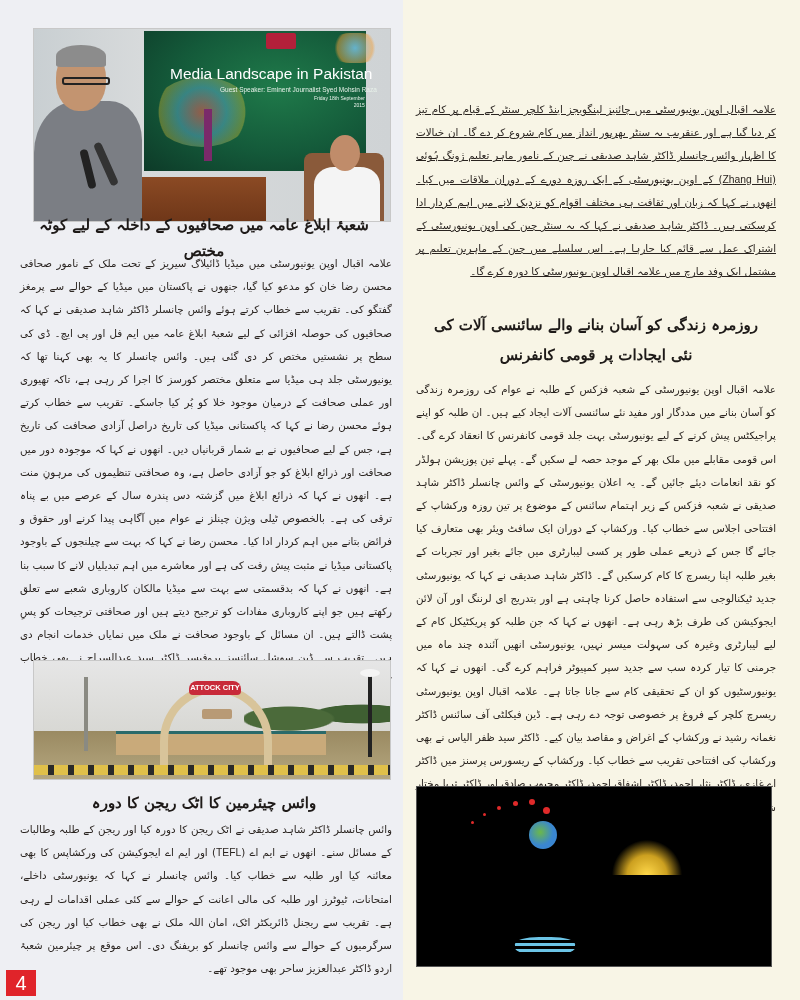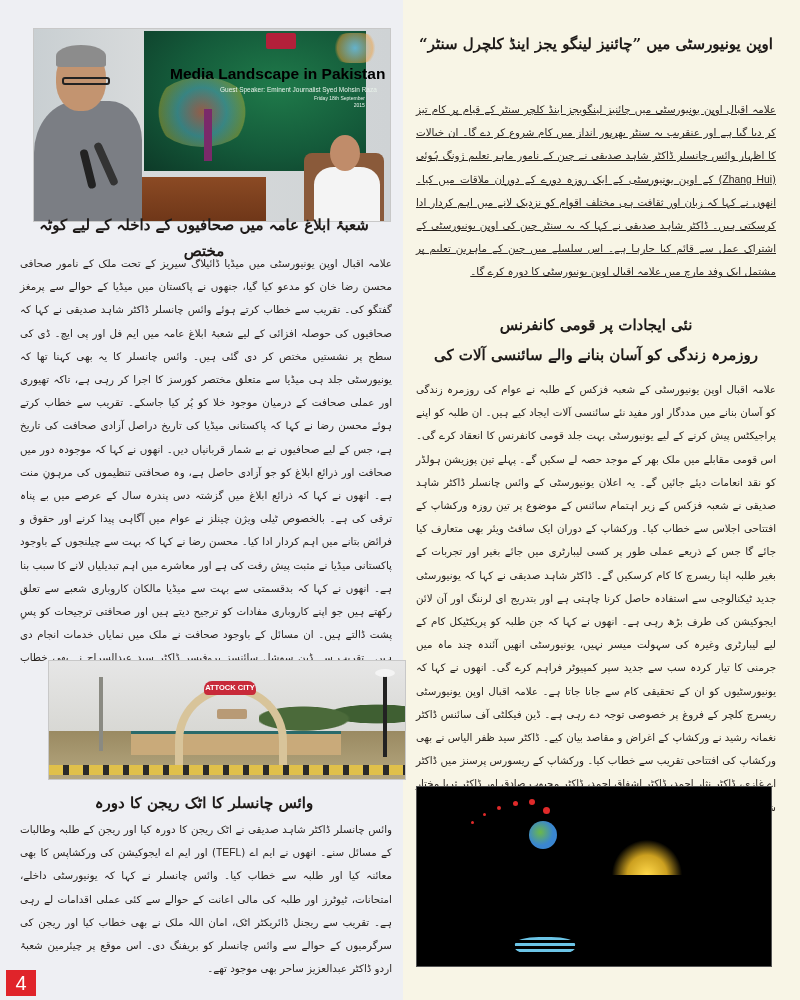--- a/index.html
+++ b/index.html
@@ -9,42 +9,42 @@
   .col-right { position: absolute; left: 403px; top: 0; width: 397px; height: 1000px; background: #f8f5e6; }
   .urdu { direction: rtl; text-align: justify; text-align-last: right; color: #2a2420; font-family: "DejaVu Sans", sans-serif; }
   .head { direction: rtl; text-align: center; color: #1e1a18; font-family: "DejaVu Serif", serif; font-weight: bold; }
   .body-text { font-size: 10.3px; line-height: 23.2px; }
   .photo { position: absolute; overflow: hidden; border: 1px solid #c8c8c8; }
 
   
   .p1 { left: 33px; top: 28px; width: 358px; height: 194px; background: #7a8a8e; }
   .p1 .wall { position: absolute; left: 0; top: 0; width: 100%; height: 100%; background: linear-gradient(90deg,#c9cfd2 0%,#d7dadb 30%,#cfd3d5 100%); }
   .p1 .screen { position: absolute; left: 110px; top: 2px; width: 222px; height: 140px; background: radial-gradient(ellipse at 60% 40%, #1f7a4a 0%, #145a3a 55%, #0d3a28 100%); }
-  .p1 .screen-title { position: absolute; left: 136px; top: 36px; color: #000000; font-family: "Liberation Sans", sans-serif; font-weight: bold; font-size: 15.5px; white-space: nowrap; }
+  .p1 .screen-title { position: absolute; left: 136px; top: 36px; color: #ffffff; font-family: "Liberation Sans", sans-serif; font-weight: normal; font-size: 15.5px; white-space: nowrap; }
   .p1 .screen-sub { position: absolute; left: 186px; top: 57px; color: #e8f2ea; font-family: "Liberation Sans", sans-serif; font-size: 6.5px; white-space: nowrap; }
   .p1 .screen-date { position: absolute; left: 280px; top: 66px; color: #e8f2ea; font-family: "Liberation Sans", sans-serif; font-size: 5px; text-align: right; line-height: 7px; }
   .p1 .logo-badge { position: absolute; left: 232px; top: 4px; width: 30px; height: 16px; background: #b3203a; border-radius: 2px; }
   .p1 .tree-trunk { position: absolute; left: 170px; top: 80px; width: 8px; height: 52px; background: #7a2a6a; }
   .p1 .tree-crown { position: absolute; left: 118px; top: 48px; width: 100px; height: 70px; border-radius: 50%; background: radial-gradient(circle, rgba(230,90,80,0.6) 0%, rgba(90,170,200,0.5) 40%, rgba(230,200,60,0.35) 70%, transparent 72%); }
   .p1 .icons-cluster { position: absolute; left: 296px; top: 4px; width: 50px; height: 30px; border-radius: 40%; background: radial-gradient(circle, rgba(120,200,240,0.8), rgba(240,160,60,0.5) 60%, transparent 70%); }
   .p1 .speaker { position: absolute; left: 0; top: 10px; width: 110px; height: 184px; }
   .p1 .speaker .head-shape { position: absolute; left: 22px; top: 8px; width: 50px; height: 64px; border-radius: 48% 48% 45% 45%; background: #c39470; }
   .p1 .speaker .hair { position: absolute; left: 22px; top: 6px; width: 50px; height: 22px; border-radius: 50% 50% 10% 10%; background: #8c8c8c; }
   .p1 .speaker .glasses { position: absolute; left: 28px; top: 38px; width: 48px; height: 8px; border: 2px solid #222; border-radius: 3px; }
   .p1 .speaker .body { position: absolute; left: 0; top: 62px; width: 108px; height: 130px; background: #7b7e84; border-radius: 40% 30% 0 0; }
   .p1 .mic1 { position: absolute; left: 50px; top: 120px; width: 8px; height: 40px; background: #222; transform: rotate(-14deg); border-radius: 4px; }
   .p1 .mic2 { position: absolute; left: 68px; top: 112px; width: 8px; height: 46px; background: #333; transform: rotate(-24deg); border-radius: 4px; }
   .p1 .podium { position: absolute; left: 92px; top: 148px; width: 140px; height: 46px; background: linear-gradient(180deg,#8b4a24,#6e3618); }
   .p1 .guest { position: absolute; left: 270px; top: 104px; width: 88px; height: 90px; }
   .p1 .guest .chair { position: absolute; left: 0; top: 20px; width: 80px; height: 70px; background: #8a5a3a; border-radius: 8px 8px 0 0; }
   .p1 .guest .g-head { position: absolute; left: 26px; top: 2px; width: 30px; height: 36px; border-radius: 50%; background: #c08c6a; }
   .p1 .guest .g-body { position: absolute; left: 10px; top: 34px; width: 66px; height: 58px; background: #f4f4f4; border-radius: 30% 30% 0 0; }
 
   
-  .p2 { left: 48px; top: 660px; width: 358px; height: 120px; background: #dcdcdc; }
+  .p2 { left: 33px; top: 660px; width: 358px; height: 120px; background: #dcdcdc; }
   .p2 .sky { position: absolute; left: 0; top: 0; width: 100%; height: 70px; background: linear-gradient(180deg,#e6e6e6,#d8d8d4); }
   .p2 .ground { position: absolute; left: 0; top: 70px; width: 100%; height: 50px; background: linear-gradient(180deg,#9a8a62,#b6a880); }
   .p2 .arch { position: absolute; left: 126px; top: 24px; width: 112px; height: 90px; border: 8px solid #d8c49a; border-bottom: none; border-radius: 56px 56px 0 0; }
   .p2 .sign { position: absolute; left: 155px; top: 20px; width: 52px; height: 14px; background: #c82a3a; border-radius: 8px 8px 4px 4px; color: #fff; font-family: "Liberation Sans", sans-serif; font-weight: bold; font-size: 7.5px; text-align: center; line-height: 14px; }
   .p2 .wall-base { position: absolute; left: 82px; top: 70px; width: 210px; height: 24px; background: #c9aa7a; border-top: 3px solid #2a6a6a; }
   .p2 .fountain { position: absolute; left: 168px; top: 48px; width: 30px; height: 10px; background: #b89a76; border-radius: 2px; }
   .p2 .trees { position: absolute; left: 210px; top: 30px; width: 148px; height: 46px; background: radial-gradient(ellipse at 30% 60%, #4b6a3a 0%, #4b6a3a 30%, transparent 32%), radial-gradient(ellipse at 80% 50%, #3f5f32 0%, #3f5f32 28%, transparent 30%); }
   .p2 .pole { position: absolute; left: 50px; top: 16px; width: 4px; height: 74px; background: #8a8a82; }
   .p2 .lamp { position: absolute; left: 334px; top: 10px; width: 4px; height: 86px; background: #222; }
   .p2 .lamp-top { position: absolute; left: 326px; top: 8px; width: 20px; height: 8px; border-radius: 50%; background: #f4f4f4; }
@@ -125,31 +125,30 @@
   <div class="pole"></div>
   <div class="wall-base"></div>
   <div class="fountain"></div>
   <div class="arch"></div>
   <div class="sign">ATTOCK CITY</div>
   <div class="lamp"></div>
   <div class="lamp-top"></div>
   <div class="curb"></div>
 </div>
 
-<h2 class="head t-left-2">وائس چانسلر کا اٹک ریجن کا دورہ</h2>
+<h2 class="head t-left-2">وائس چیئرمین کا اٹک ریجن کا دورہ</h2>
 <p class="urdu body-text b-left-2"><span>وائس چانسلر ڈاکٹر شاہد صدیقی نے اٹک ریجن کا دورہ کیا اور ریجن کے طلبہ وطالبات کے مسائل سنے۔ انھوں نے ایم اے (</span><span class="latin">TEFL</span><span>) اور ایم اے ایجوکیشن کی ورکشاپس کا بھی معائنہ کیا اور طلبہ سے خطاب کیا۔ وائس چانسلر نے کہا کہ یونیورسٹی داخلے، امتحانات، ٹیوٹرز اور طلبہ کی مالی اعانت کے حوالے سے کئی عملی اقدامات لے رہی ہے۔ تقریب سے ریجنل ڈائریکٹر اٹک، امان اللہ ملک نے بھی خطاب کیا اور ریجن کی سرگرمیوں کے حوالے سے وائس چانسلر کو بریفنگ دی۔ اس موقع پر چیئرمین شعبۂ اردو ڈاکٹر عبدالعزیز ساحر بھی موجود تھے۔</span></p>
 
 <h2 class="head t-right-1">
-  <div>اوپن یونیورسٹی میں ”چائنیز لینگو یجز اینڈ کلچرل سنٹر“</div>
 </h2>
 <p class="urdu body-text b-right-1"><span>علامہ اقبال اوپن یونیورسٹی میں چائنیز لینگویجز اینڈ کلچر سنٹر کے قیام پر کام تیز کر دیا گیا ہے اور عنقریب یہ سنٹر بھرپور انداز میں کام شروع کر دے گا۔ ان خیالات کا اظہار وائس چانسلر ڈاکٹر شاہد صدیقی نے چین کے نامور ماہر تعلیم ژونگ ہُوئی (</span><span class="latin">Zhang Hui</span><span>) کے اوپن یونیورسٹی کے ایک روزہ دورے کے دوران ملاقات میں کیا۔ انھوں نے کہا کہ زبان اور ثقافت ہی مختلف اقوام کو نزدیک لانے میں اہم کردار ادا کرسکتی ہیں۔ ڈاکٹر شاہد صدیقی نے کہا کہ یہ سنٹر چین کی اوپن یونیورسٹی کے اشتراک عمل سے قائم کیا جارہا ہے۔ اس سلسلے میں چین کے ماہرین تعلیم پر مشتمل ایک وفد مارچ میں علامہ اقبال اوپن یونیورسٹی کا دورہ کرے گا۔</span></p>
 
 <h2 class="head t-right-2">
+  <div>روزمرہ زندگی کو آسان بنانے والے سائنسی آلات کی</div>
   <div>نئی ایجادات پر قومی کانفرنس</div>
-  <div>روزمرہ زندگی کو آسان بنانے والے سائنسی آلات کی</div>
 </h2>
 <p class="urdu body-text b-right-2">علامہ اقبال اوپن یونیورسٹی کے شعبہ فزکس کے طلبہ نے عوام کی روزمرہ زندگی کو آسان بنانے میں مددگار اور مفید نئے سائنسی آلات ایجاد کیے ہیں۔ ان طلبہ کو اپنے پراجیکٹس پیش کرنے کے لیے یونیورسٹی بہت جلد قومی کانفرنس کا انعقاد کرے گی۔ اس قومی مقابلے میں ملک بھر کے موجد حصہ لے سکیں گے۔ پہلے تین پوزیشن ہولڈر کو نقد انعامات دیئے جائیں گے۔ یہ اعلان یونیورسٹی کے وائس چانسلر ڈاکٹر شاہد صدیقی نے شعبہ فزکس کے زیر اہتمام سائنس کے موضوع پر تین روزہ ورکشاپ کے افتتاحی اجلاس سے خطاب کیا۔ ورکشاپ کے دوران ایک سافٹ ویئر بھی متعارف کیا جائے گا جس کے ذریعے عملی طور پر کسی لیبارٹری میں جائے بغیر اور تجربات کے بغیر طلبہ اپنا ریسرچ کا کام کرسکیں گے۔ ڈاکٹر شاہد صدیقی نے کہا کہ یونیورسٹی جدید ٹیکنالوجی سے استفادہ حاصل کرنا چاہتی ہے اور بتدریج ای لرننگ اور آن لائن ایجوکیشن کی طرف بڑھ رہی ہے۔ انھوں نے کہا کہ جن طلبہ کو پریکٹیکل کام کے لیے لیبارٹری وغیرہ کی سہولت میسر نہیں، یونیورسٹی انھیں آئندہ چند ماہ میں جرمنی کا تیار کردہ سب سے جدید سپر کمپیوٹر فراہم کرے گی۔ انھوں نے کہا کہ یونیورسٹیوں کو ان کے تحقیقی کام سے جانا جاتا ہے۔ علامہ اقبال اوپن یونیورسٹی ریسرچ کلچر کے فروغ پر خصوصی توجہ دے رہی ہے۔ ڈین فیکلٹی آف سائنس ڈاکٹر نغمانہ رشید نے ورکشاپ کے اغراض و مقاصد بیان کیے۔ ڈاکٹر سید ظفر الیاس نے بھی ورکشاپ کی افتتاحی تقریب سے خطاب کیا۔ ورکشاپ کے ریسورس پرسنز میں ڈاکٹر اے غازی، ڈاکٹر نثار احمد، ڈاکٹر اشفاق احمد، ڈاکٹر محبوب صادق اور ڈاکٹر ثریا مختار شامل تھے۔</p>
 
 <div class="photo p3">
   <div class="sci-dots">
     <i style="left:2px;top:24px;width:3px;height:3px"></i>
     <i style="left:14px;top:16px;width:3px;height:3px"></i>
     <i style="left:28px;top:9px;width:4px;height:4px"></i>
     <i style="left:44px;top:4px"></i>
     <i style="left:60px;top:2px;width:6px;height:6px"></i>

